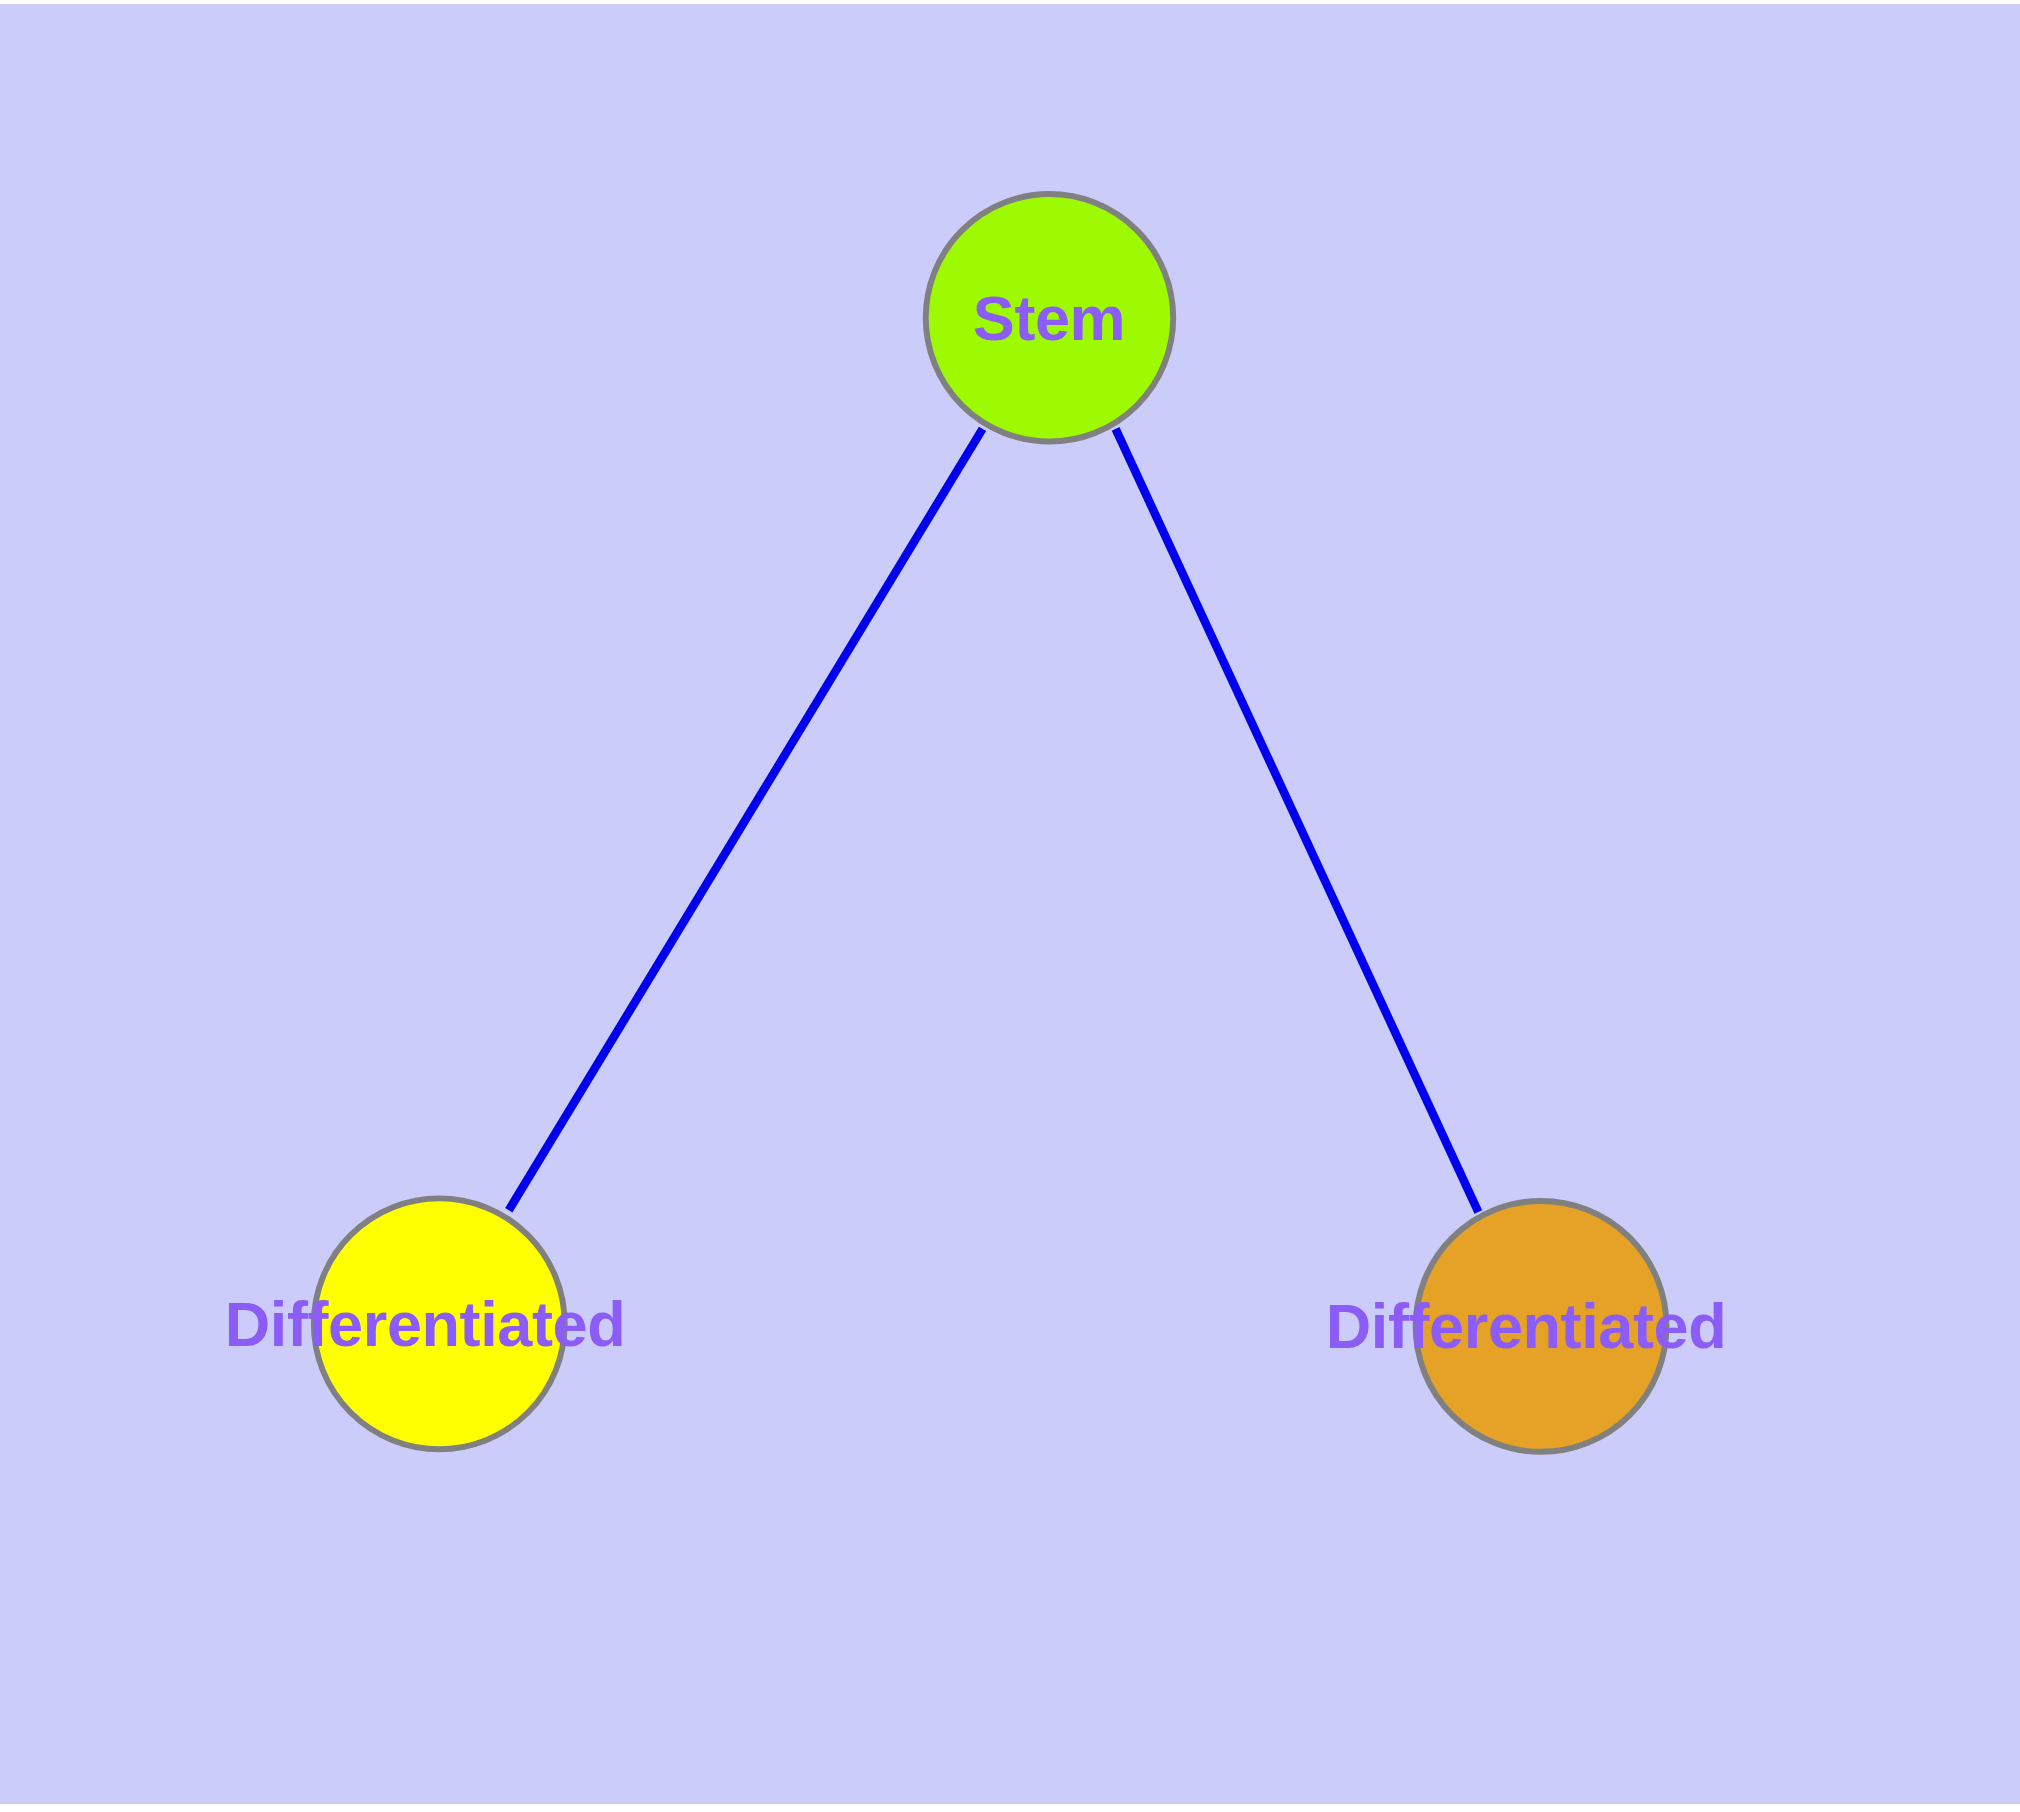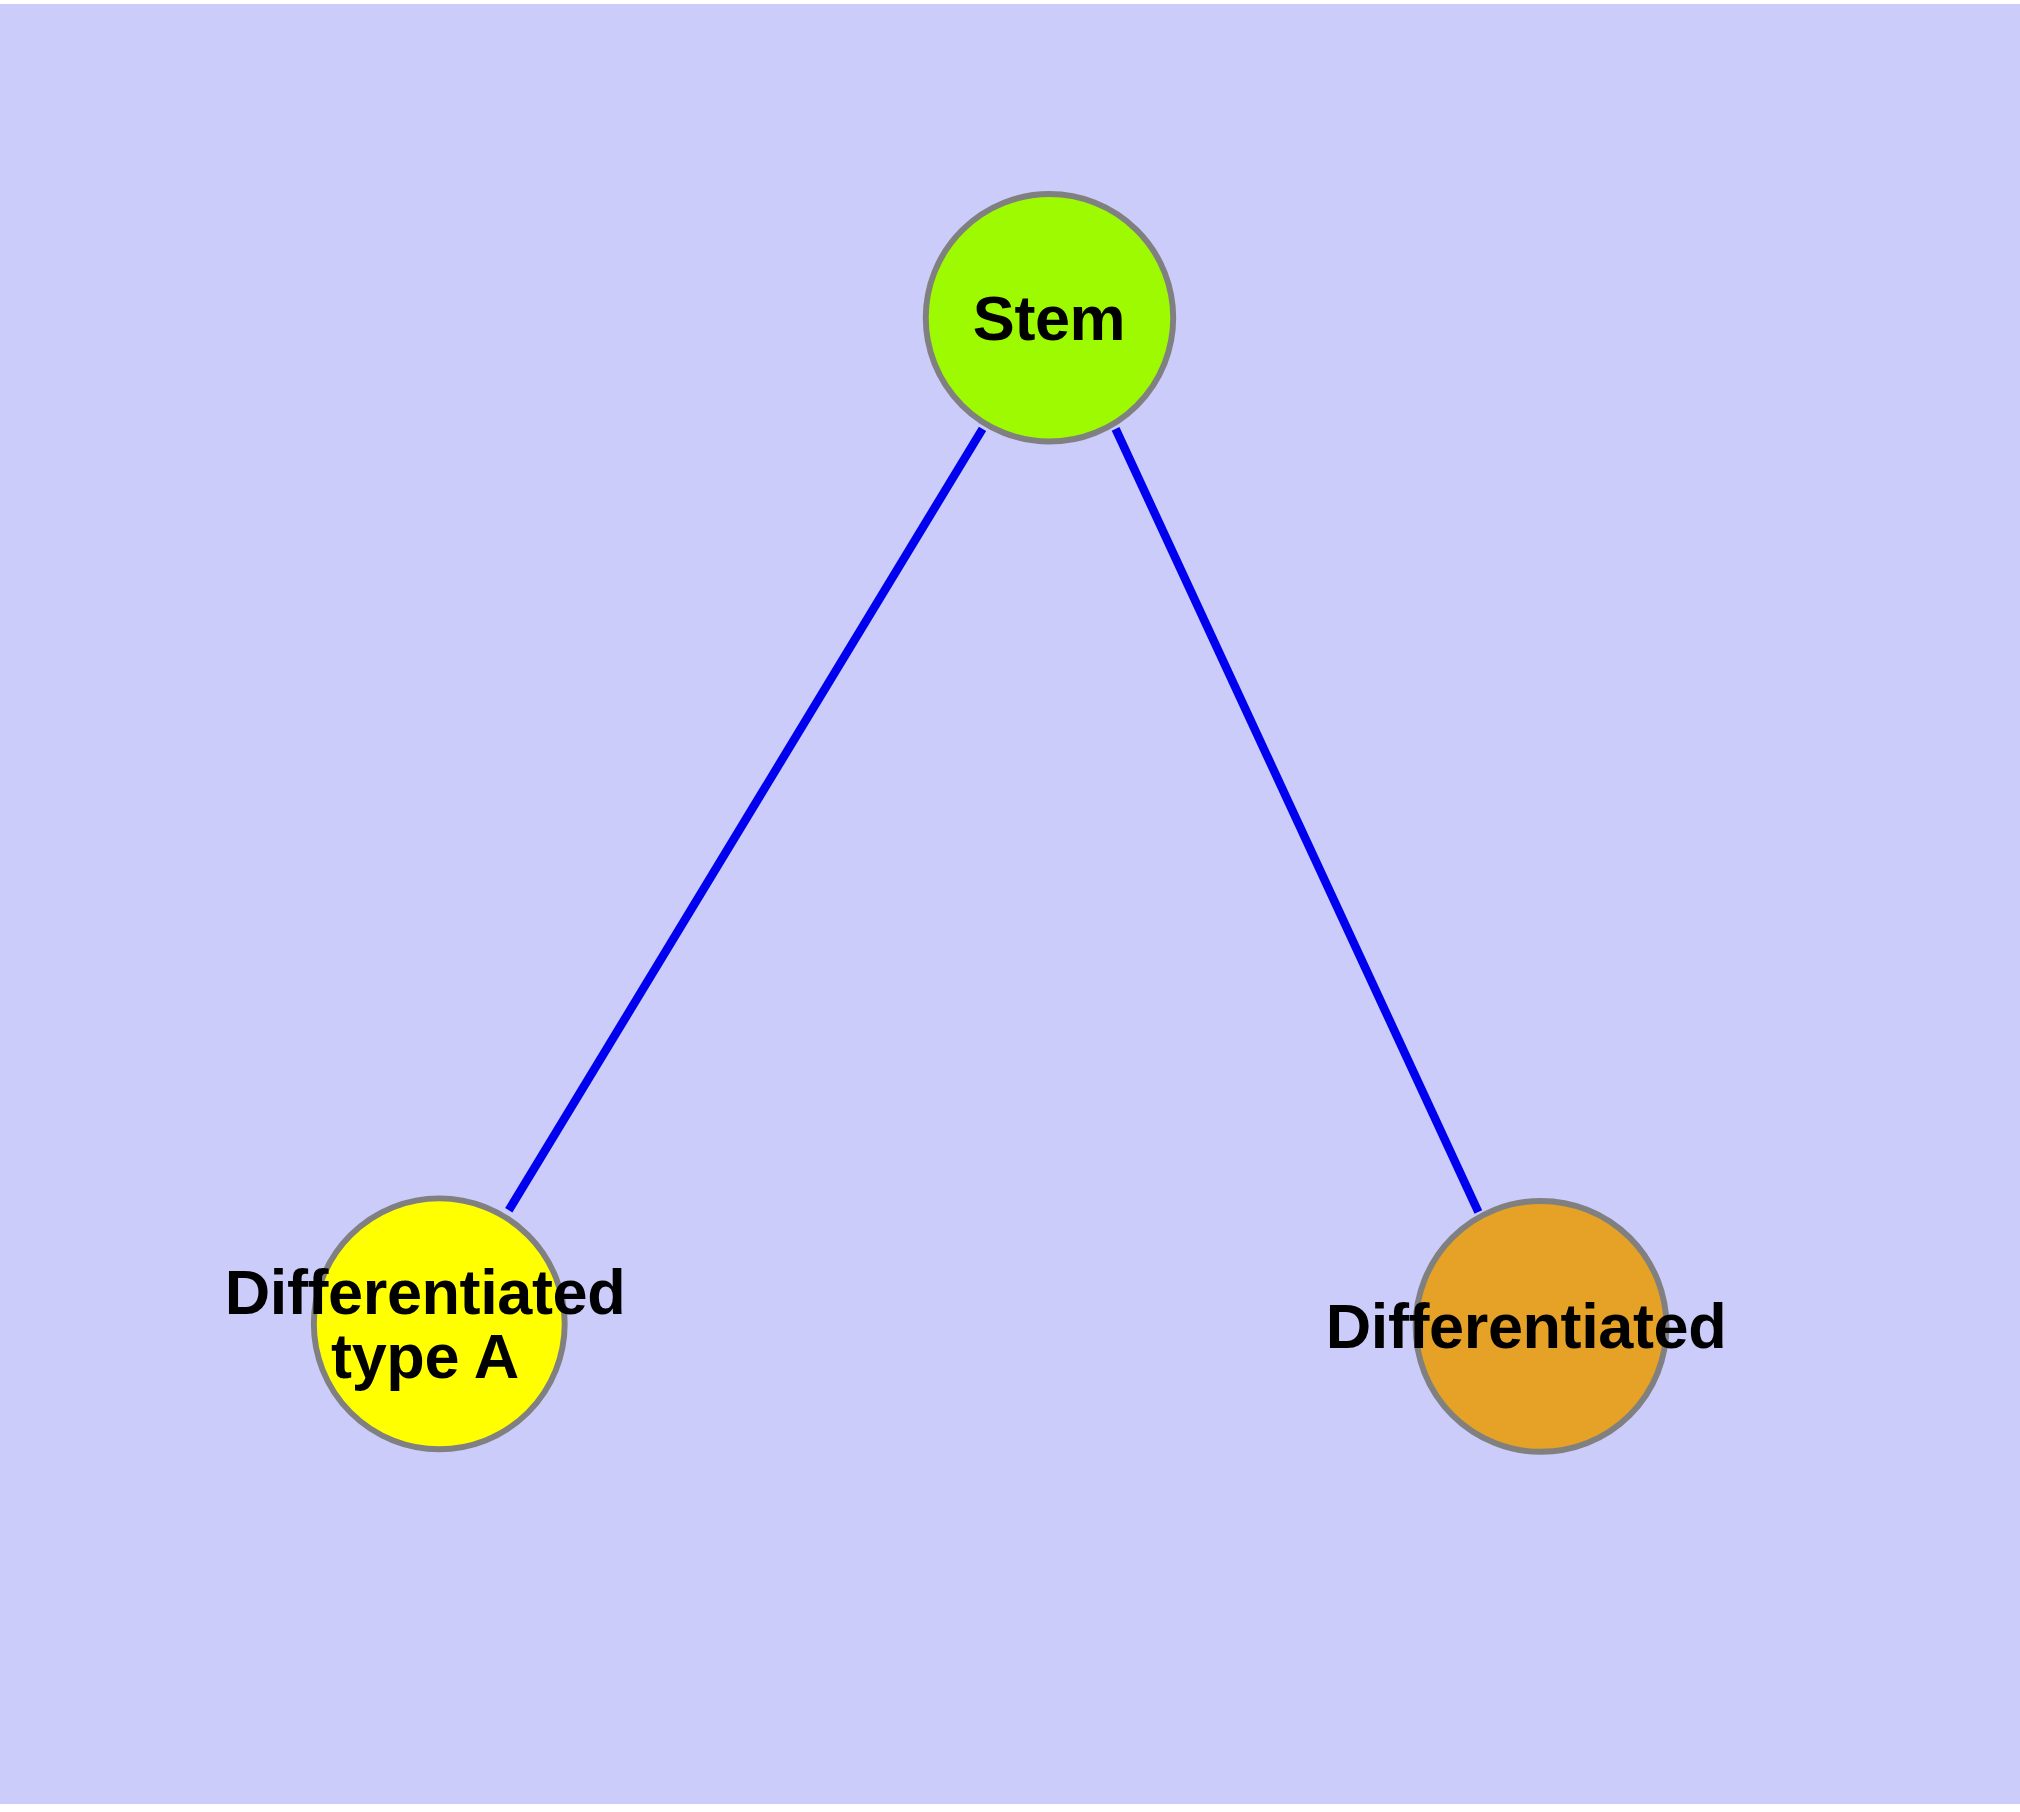--- a/index.html
+++ b/index.html
@@ -28,21 +28,21 @@
     position: absolute;
     left: 0;
     top: 0;
     width: 2021px;
     height: 1812px;
     display: block;
   }
   .node-label {
     position: absolute;
     text-align: center;
-    color: #000000;
+    color: #8b5cf6;
     font-weight: bold;
     font-size: 63px;
     line-height: 1.02;
     white-space: nowrap;
     letter-spacing: -0.4px;
     transform: translate(-50%, -50%);
     pointer-events: none;
     font-family: "Liberation Sans", "DejaVu Sans", sans-serif;
   }
   .node-label .lbl-line { display: block; }
@@ -64,20 +64,19 @@
       <circle cx="1818" cy="1565" r="148" fill="#e5a227" stroke="#808080" stroke-width="7"></circle>
     </g>
   </svg>
 
   <div class="node-label" style="left:1049px; top:318px;">
     <span class="lbl-line">Stem</span>
   </div>
 
   <div class="node-label" style="left:425px; top:1324px;">
     <span class="lbl-line">Differentiated</span>
-    <span class="lbl-line">type A</span>
   </div>
 
   <div class="node-label" style="left:1526px; top:1326px;">
     <span class="lbl-line">Differentiated</span>
   </div>
 </div>
 
 
 </body></html>

